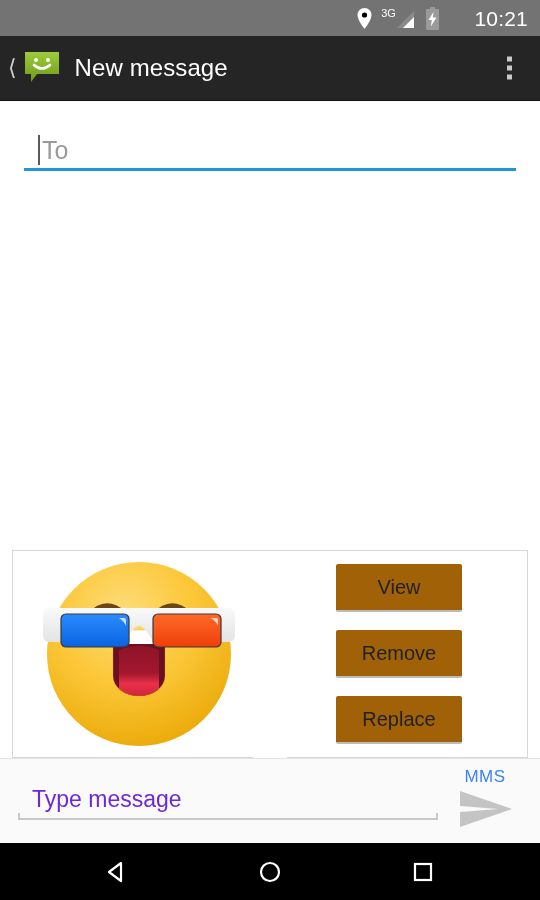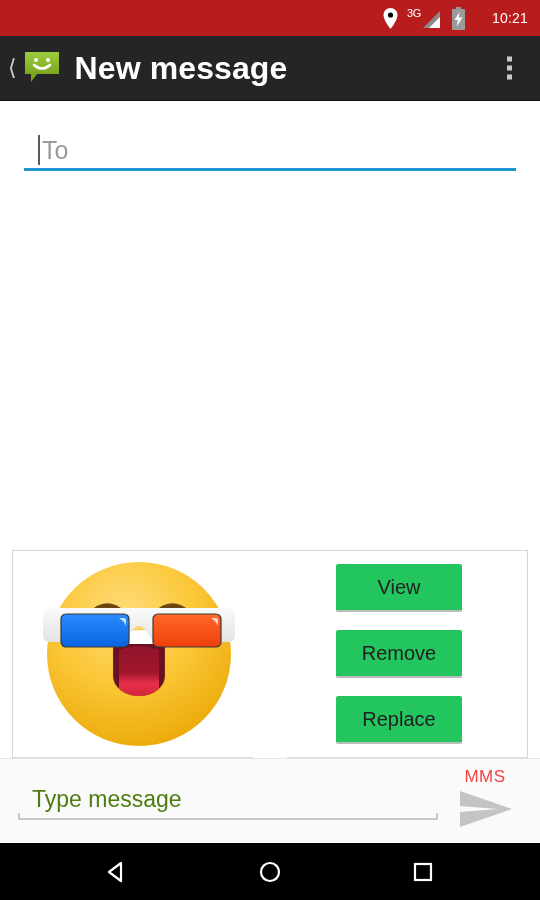--- a/index.html
+++ b/index.html
@@ -13,21 +13,21 @@
     position: relative;
     width: 540px; height: 900px;
     background: #ffffff;
     display: flex;
     flex-direction: column;
   }
 
   
   .status-bar {
     height: 36px;
-    background: #b91c1c;
+    background: #737373;
     display: flex;
     align-items: center;
     justify-content: flex-end;
     padding-right: 12px;
     flex: 0 0 36px;
     padding-left: 39px;
   }
   .status-icons {
     display: flex;
     align-items: center;
@@ -46,23 +46,23 @@
     color: #ffffff;
     line-height: 1;
     align-self: flex-start;
     margin-top: 1px;
     margin-right: 1px;
     letter-spacing: -0.3px;
   }
   .battery-icon { width: 17px; height: 23px; }
   .clock {
     color: #ffffff;
-    font-size: 14px;
+    font-size: 21px;
     line-height: 1;
-    margin-left: 16px;
+    margin-left: 24px;
     letter-spacing: 0.2px;
   }
 
   
   .app-bar {
     height: 65px;
     background: #252525;
     display: flex;
     align-items: center;
     flex: 0 0 65px;
@@ -76,23 +76,23 @@
     line-height: 1;
     font-family: "DejaVu Sans", sans-serif;
   }
   .app-icon {
     width: 38px; height: 38px;
     margin-left: 2px;
     position: relative;
   }
   .app-title {
     color: #ffffff;
-    font-size: 32px;
+    font-size: 24px;
     margin-left: 14px;
-    font-weight: 700;
+    font-weight: 400;
     letter-spacing: 0.1px;
   }
   .overflow-menu {
     position: absolute;
     right: 18px;
     top: 50%;
     transform: translateY(-50%);
     display: flex;
     flex-direction: column;
     gap: 4px;
@@ -182,21 +182,21 @@
     display: flex;
     flex-direction: column;
     align-items: center;
     justify-content: center;
     gap: 18px;
     padding-right: 12px;
   }
   .attach-btn {
     width: 126px;
     height: 48px;
-    background: #22c55e;
+    background: #a16207;
     border: none;
     border-bottom: 2px solid #bcbcbc;
     border-radius: 2px;
     font-family: "Liberation Sans", sans-serif;
     font-size: 20px;
     color: #212121;
     cursor: pointer;
     line-height: 46px;
     text-align: center;
     padding: 0;
@@ -215,21 +215,21 @@
   .compose-input-wrap {
     flex: 1 1 auto;
     margin: 0 8px 0 18px;
     position: relative;
     height: 62px;
   }
   .compose-placeholder {
     position: absolute;
     left: 14px; top: 12px;
     font-size: 23px;
-    color: #4d7c0f;
+    color: #6d28d9;
     line-height: 34px;
   }
   .compose-underline {
     position: absolute;
     left: 0; bottom: 12px;
     width: 420px;
     height: 2px;
     background: #c8c8c8;
   }
   .compose-underline::before,
@@ -248,21 +248,21 @@
     height: 80px;
     position: relative;
     flex: 0 0 84px;
     cursor: pointer;
   }
   .mms-label {
     position: absolute;
     top: 6px; left: 0; right: 10px;
     text-align: center;
     font-size: 17px;
-    color: #ef4444;
+    color: #3b82f6;
     letter-spacing: 0.5px;
   }
   .send-icon {
     position: absolute;
     top: 26px; left: 10px;
   }
 
   
   .nav-bar {
     flex: 0 0 57px;

